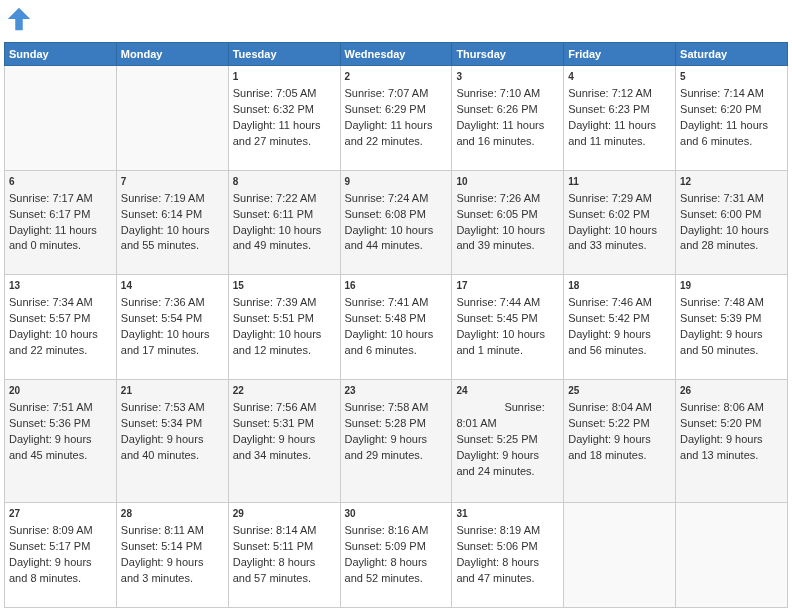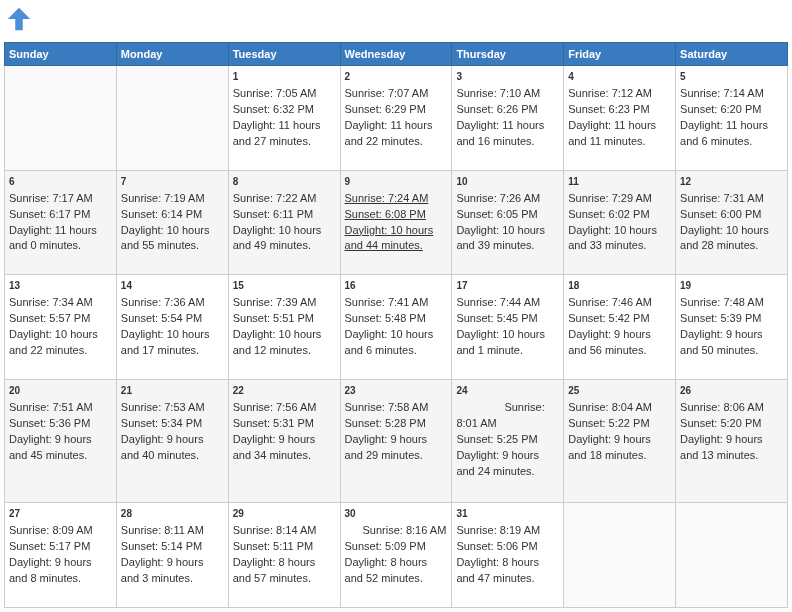--- a/index.html
+++ b/index.html
@@ -164,21 +164,21 @@
 Daylight: 11 hours
 and 0 minutes.</span></td>
           <td><span class="day-number">7</span><span class="day-info" style="white-space: pre-line;">Sunrise: 7:19 AM
 Sunset: 6:14 PM
 Daylight: 10 hours
 and 55 minutes.</span></td>
           <td><span class="day-number">8</span><span class="day-info" style="white-space: pre-line;">Sunrise: 7:22 AM
 Sunset: 6:11 PM
 Daylight: 10 hours
 and 49 minutes.</span></td>
-          <td><span class="day-number">9</span><span class="day-info" style="white-space: pre-line; text-decoration: underline;">Sunrise: 7:24 AM
+          <td><span class="day-number">9</span><span class="day-info" style="white-space: pre-line;">Sunrise: 7:24 AM
 Sunset: 6:08 PM
 Daylight: 10 hours
 and 44 minutes.</span></td>
           <td><span class="day-number">10</span><span class="day-info" style="white-space: pre-line;">Sunrise: 7:26 AM
 Sunset: 6:05 PM
 Daylight: 10 hours
 and 39 minutes.</span></td>
           <td><span class="day-number">11</span><span class="day-info" style="white-space: pre-line;">Sunrise: 7:29 AM
 Sunset: 6:02 PM
 Daylight: 10 hours
@@ -254,21 +254,21 @@
 Daylight: 9 hours
 and 8 minutes.</span></td>
           <td><span class="day-number">28</span><span class="day-info" style="white-space: pre-line;">Sunrise: 8:11 AM
 Sunset: 5:14 PM
 Daylight: 9 hours
 and 3 minutes.</span></td>
           <td><span class="day-number">29</span><span class="day-info" style="white-space: pre-line;">Sunrise: 8:14 AM
 Sunset: 5:11 PM
 Daylight: 8 hours
 and 57 minutes.</span></td>
-          <td><span class="day-number">30</span><span class="day-info" style="white-space: pre-line; margin-left: 18px;">Sunrise: 8:16 AM
+          <td><span class="day-number">30</span><span class="day-info" style="white-space: pre-line;">Sunrise: 8:16 AM
 Sunset: 5:09 PM
 Daylight: 8 hours
 and 52 minutes.</span></td>
           <td><span class="day-number">31</span><span class="day-info" style="white-space: pre-line;">Sunrise: 8:19 AM
 Sunset: 5:06 PM
 Daylight: 8 hours
 and 47 minutes.</span></td>
           <td class="empty-cell"></td>
           <td class="empty-cell"></td>
         </tr>

